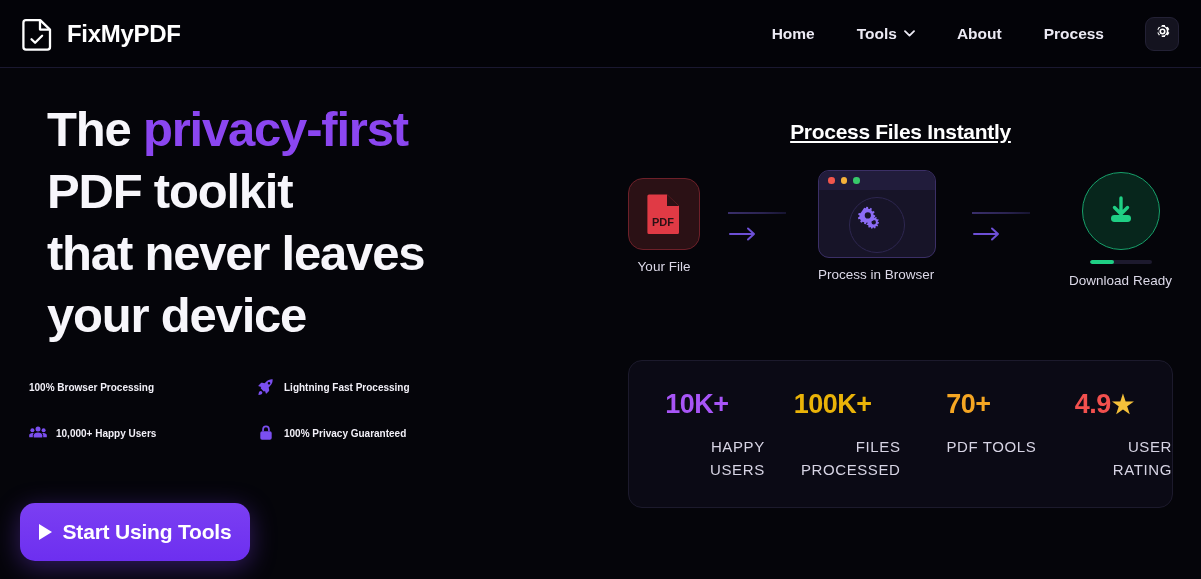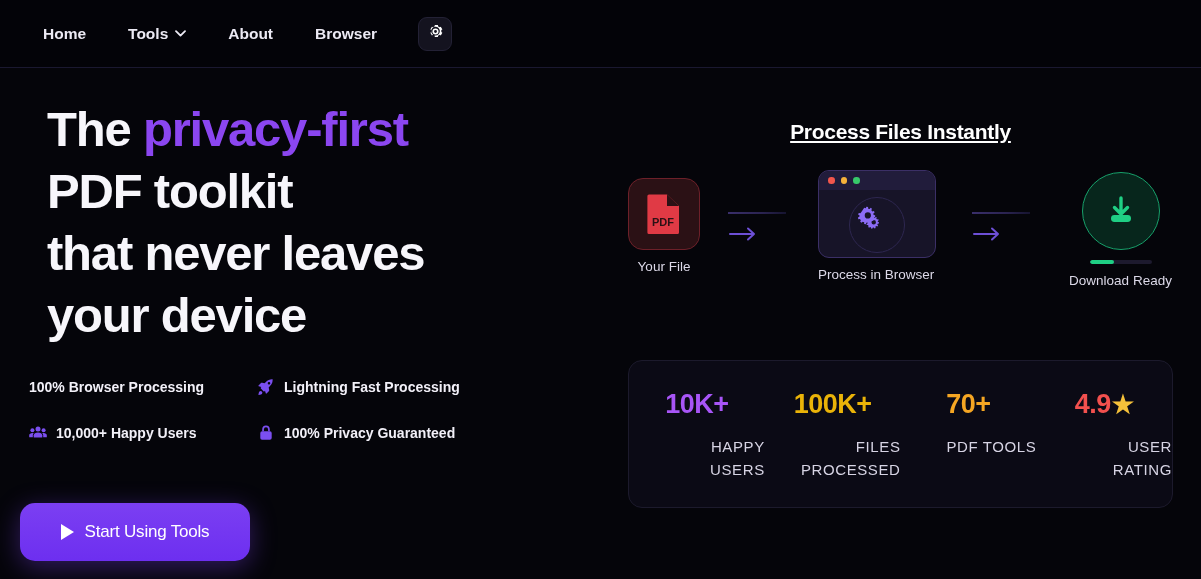--- a/index.html
+++ b/index.html
@@ -43,37 +43,37 @@
   .headline {
     font-size:49px; line-height:62px; font-weight:bold;
     color:#f7f6fb; letter-spacing:-1.2px;
   }
   .hl-accent { color:#8b46f0; }
 
   .badges { position:absolute; left:20px; top:378px; width:560px; }
   .badge-row { display:flex; align-items:center; margin-bottom:28px; }
   .badge {
     display:flex; align-items:center; gap:9px;
-    font-size:14px; font-weight:bold; color:#f2f0f8; white-space:nowrap;
+    font-size:10px; font-weight:bold; color:#f2f0f8; white-space:nowrap;
   }
   .badge.b1 { width:237px; padding-left:9px; }
   .badge.b2 { }
   .badge.b3 { width:237px; padding-left:9px; }
   .badge.b4 { }
   .bicon { width:18px; height:18px; display:block; flex:none; }
 
   .cta {
     position:absolute; left:20px; top:503px;
     width:230px; height:58px; border-radius:15px;
     background:linear-gradient(180deg,#7b3ff2 0%,#6d2ff0 100%);
     box-shadow:0 6px 26px rgba(123,63,242,0.38);
     display:flex; align-items:center; justify-content:center; gap:11px;
     cursor:pointer;
   }
-  .cta-label { font-size:17px; font-weight:normal; color:#ffffff; letter-spacing:-0.2px; }
+  .cta-label { font-size:21px; font-weight:bold; color:#ffffff; letter-spacing:-0.2px; }
   .play-tri {
     width:0;height:0;border-left:13px solid #fff;
     border-top:8px solid transparent;border-bottom:8px solid transparent;
   }
 
   
   .panel-title {
     position:absolute; left:628px; top:120px; width:545px;
     text-align:center; font-size:21px; font-weight:bold; color:#ffffff;
     letter-spacing:-0.3px;
@@ -151,38 +151,48 @@
     line-height:23px; text-transform:uppercase;
   }
   .star { color:#f5c13a; font-size:25px; }
 </style>
 </head>
 <body>
 
 <div class="page">
 
   <div class="header">
+    <div class="brand">
+      <span>
+        <svg class="brand-logo" viewBox="0 0 32 34" fill="none">
+          <path d="M4 3.2h14.2L28 12.6V30a2.6 2.6 0 0 1-2.6 2.6H4A2.6 2.6 0 0 1 1.4 30V5.8A2.6 2.6 0 0 1 4 3.2z" stroke="#ffffff" stroke-width="2.3" stroke-linejoin="round"></path>
+          <path d="M18 3.6v9h9" stroke="#ffffff" stroke-width="2.3" stroke-linejoin="round"></path>
+          <path d="M9.5 22.2l3.6 3.6 7-7" stroke="#ffffff" stroke-width="2.3" stroke-linecap="round" stroke-linejoin="round"></path>
+        </svg>
+      </span>
+      <span class="brand-name">FixMyPDF</span>
+    </div>
 
     <div class="nav">
       <div class="nav-item">
         <span>Home</span>
       </div>
       <div class="nav-item">
         <span>Tools</span>
         <span>
           <svg class="chev" viewBox="0 0 11 7" fill="none">
             <path d="M1 1.2L5.5 5.6 10 1.2" stroke="#eceaf4" stroke-width="1.8" stroke-linecap="round" stroke-linejoin="round"></path>
           </svg>
         </span>
       </div>
       <div class="nav-item">
         <span>About</span>
       </div>
       <div class="nav-item">
-        <span>Browser</span>
+        <span>Process</span>
       </div>
       <div class="gear-btn">
         <span>
           <svg width="17" height="17" viewBox="0 0 20 20" fill="#ffffff">
             <path d="M10 6.4a3.6 3.6 0 1 0 0 7.2 3.6 3.6 0 0 0 0-7.2zm0 5.3a1.7 1.7 0 1 1 0-3.4 1.7 1.7 0 0 1 0 3.4z"></path>
             <path d="M18.1 11.4l-1.3-.75c.06-.38.09-.76.09-1.15s-.03-.77-.09-1.15l1.3-.75-1.9-3.3-1.3.75a7.2 7.2 0 0 0-2-1.16V2.4h-3.8v1.49a7.2 7.2 0 0 0-2 1.16l-1.3-.75-1.9 3.3 1.3.75c-.06.38-.09.76-.09 1.15s.3.77.09 1.15l-1.3.75 1.9 3.3 1.3-.75c.6.48 1.27.87 2 1.16v1.49h3.8v-1.49a7.2 7.2 0 0 0 2-1.16l1.3.75 1.9-3.3zM10 14.6a5.1 5.1 0 1 1 0-10.2 5.1 5.1 0 0 1 0 10.2z"></path>
           </svg>
         </span>
       </div>
     </div>

